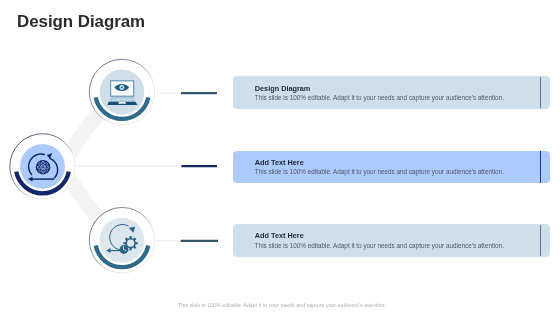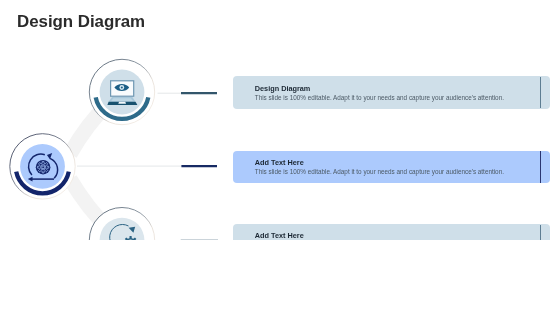--- a/index.html
+++ b/index.html
@@ -1,18 +1,18 @@
 <!DOCTYPE html>
 <html><head>
 <meta charset="utf-8">
 <style>
   html,body{margin:0;padding:0;}
   body{width:560px;height:315px;background:#ffffff;overflow:hidden;
        font-family:"Liberation Sans",sans-serif;-webkit-font-smoothing:antialiased;}
-  .slide{position:relative;width:560px;height:240px;background:#fff;overflow:hidden;text-align:center;}
+  .slide{position:relative;width:560px;height:315px;background:#fff;overflow:hidden;text-align:center;}
   .title{position:absolute;left:17.1px;top:12.4px;font-size:16.9px;font-weight:bold;color:#2b2b2b;letter-spacing:-0.05px;}
   svg.layer{position:absolute;left:0;top:0;}
   .card{position:absolute;border-radius:4px;box-sizing:border-box;}
   .card .h{font-size:7.3px;font-weight:bold;color:#1b2733;letter-spacing:0;white-space:nowrap;}
   .card .p{font-size:6.35px;color:#4c5a66;letter-spacing:0;white-space:nowrap;}
   .footer{position:absolute;left:178px;top:302px;font-size:5.3px;color:#a9b0b6;white-space:nowrap;}
 </style>
 </head>
 <body>
 

